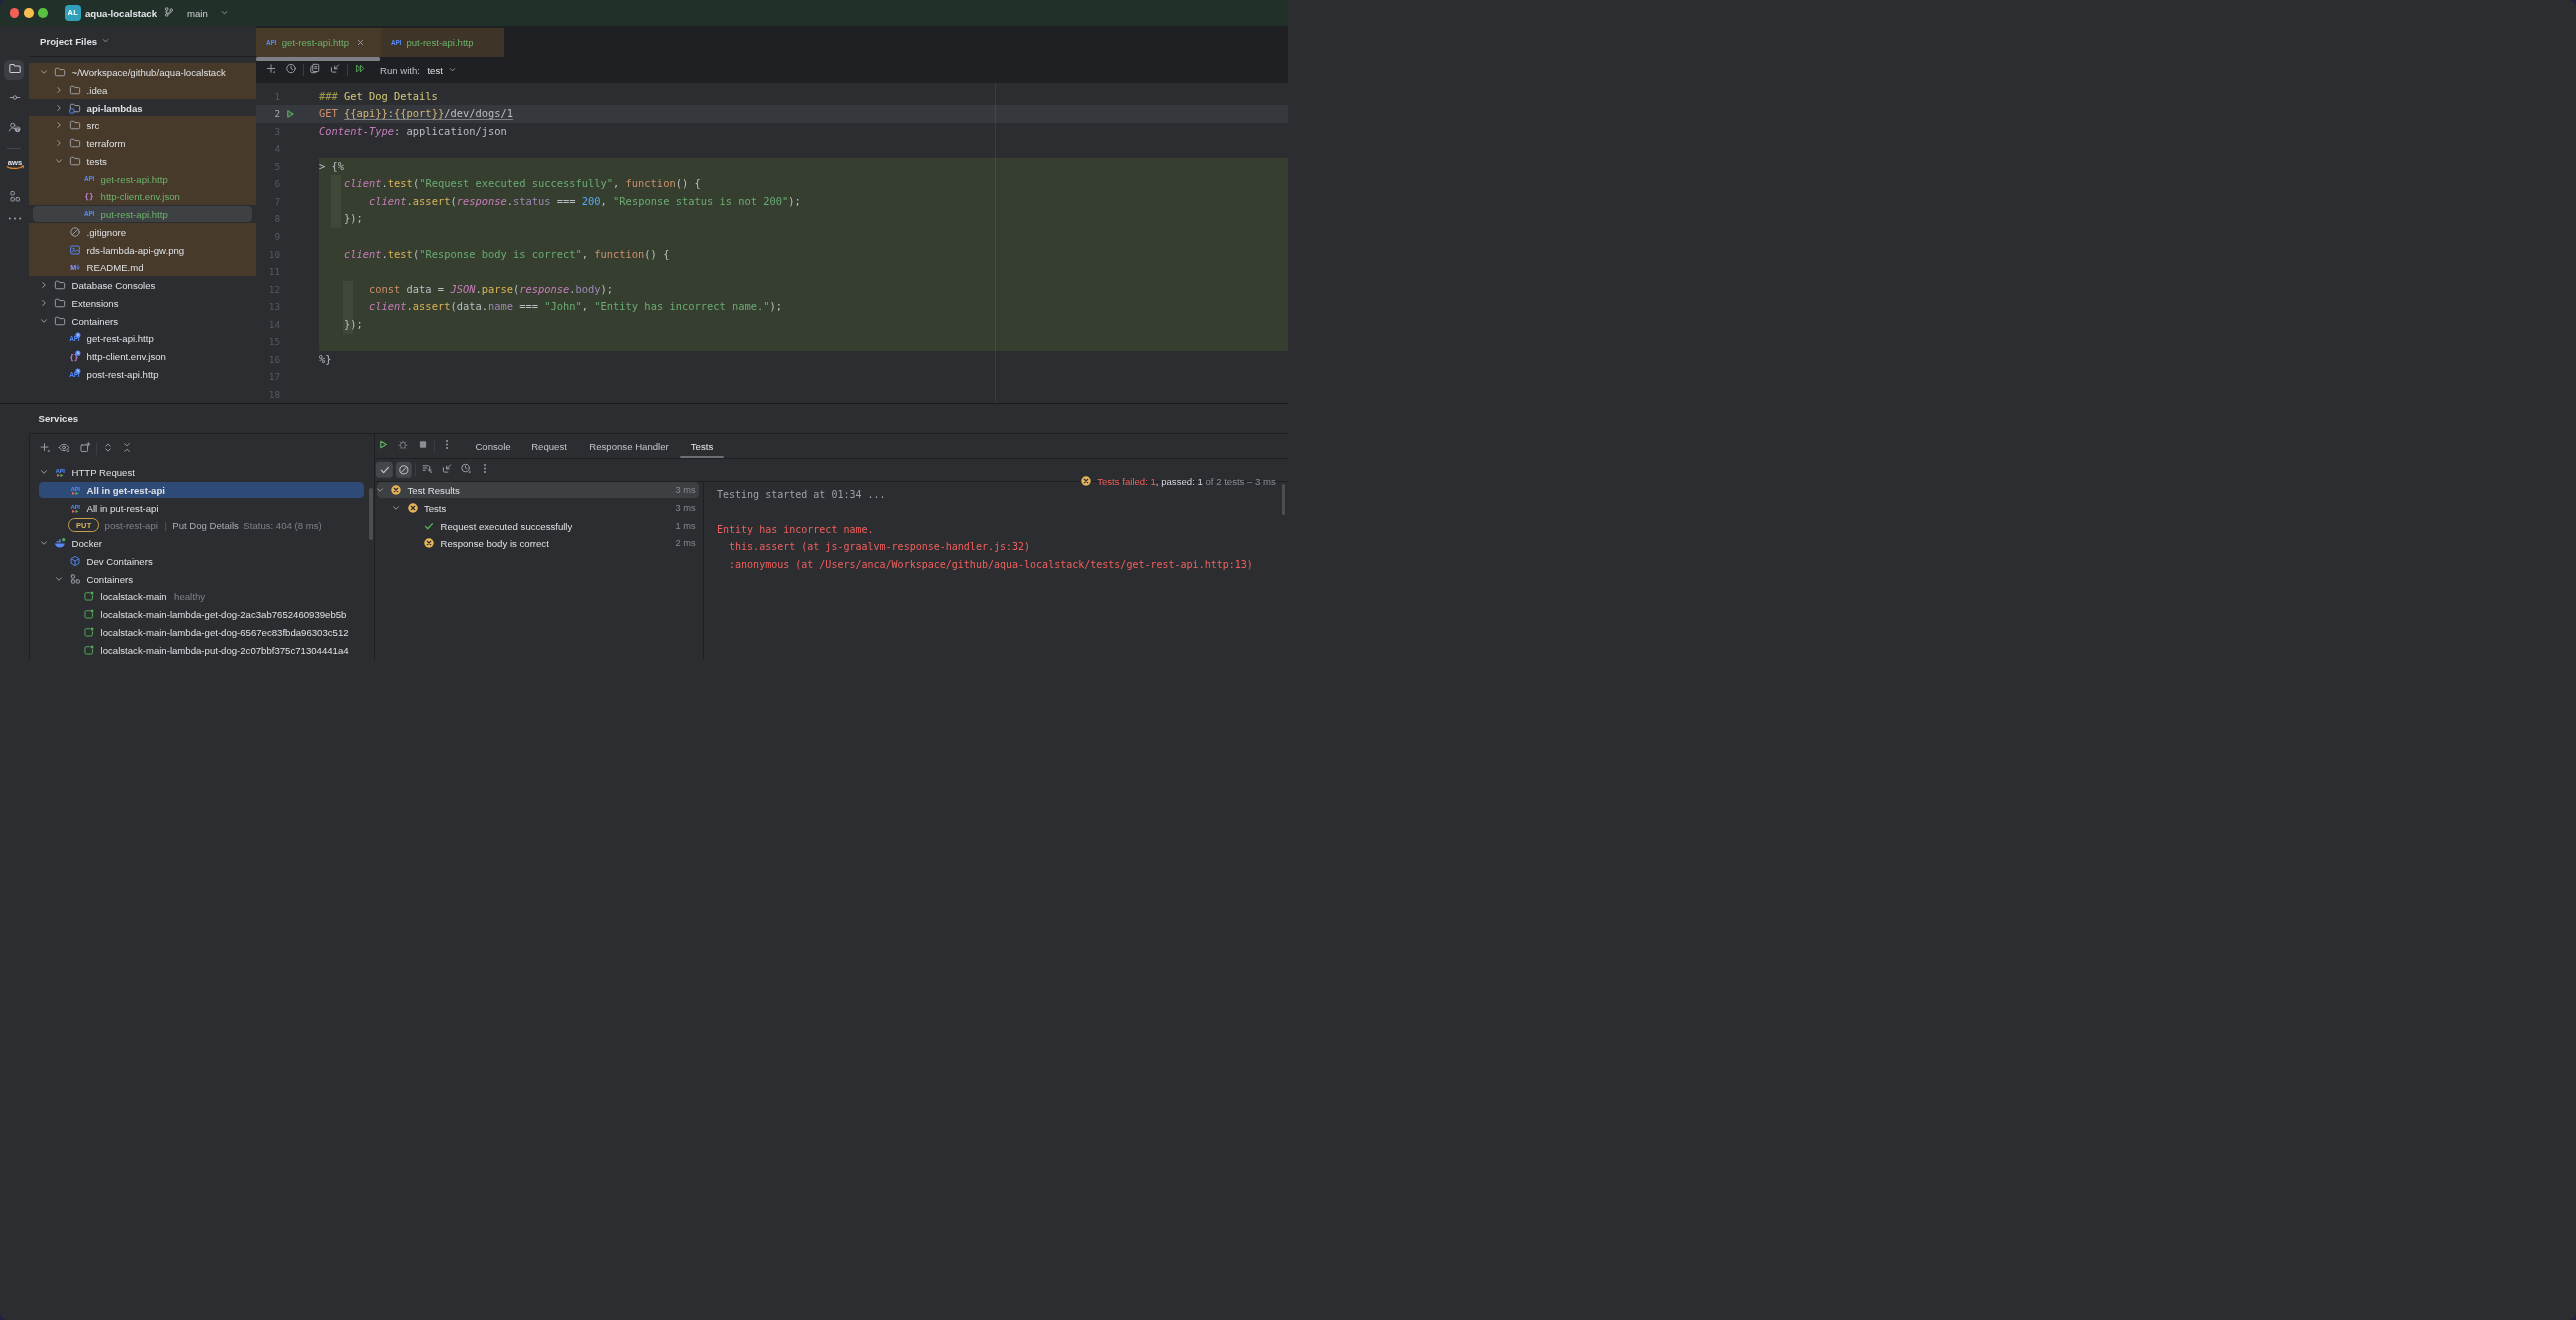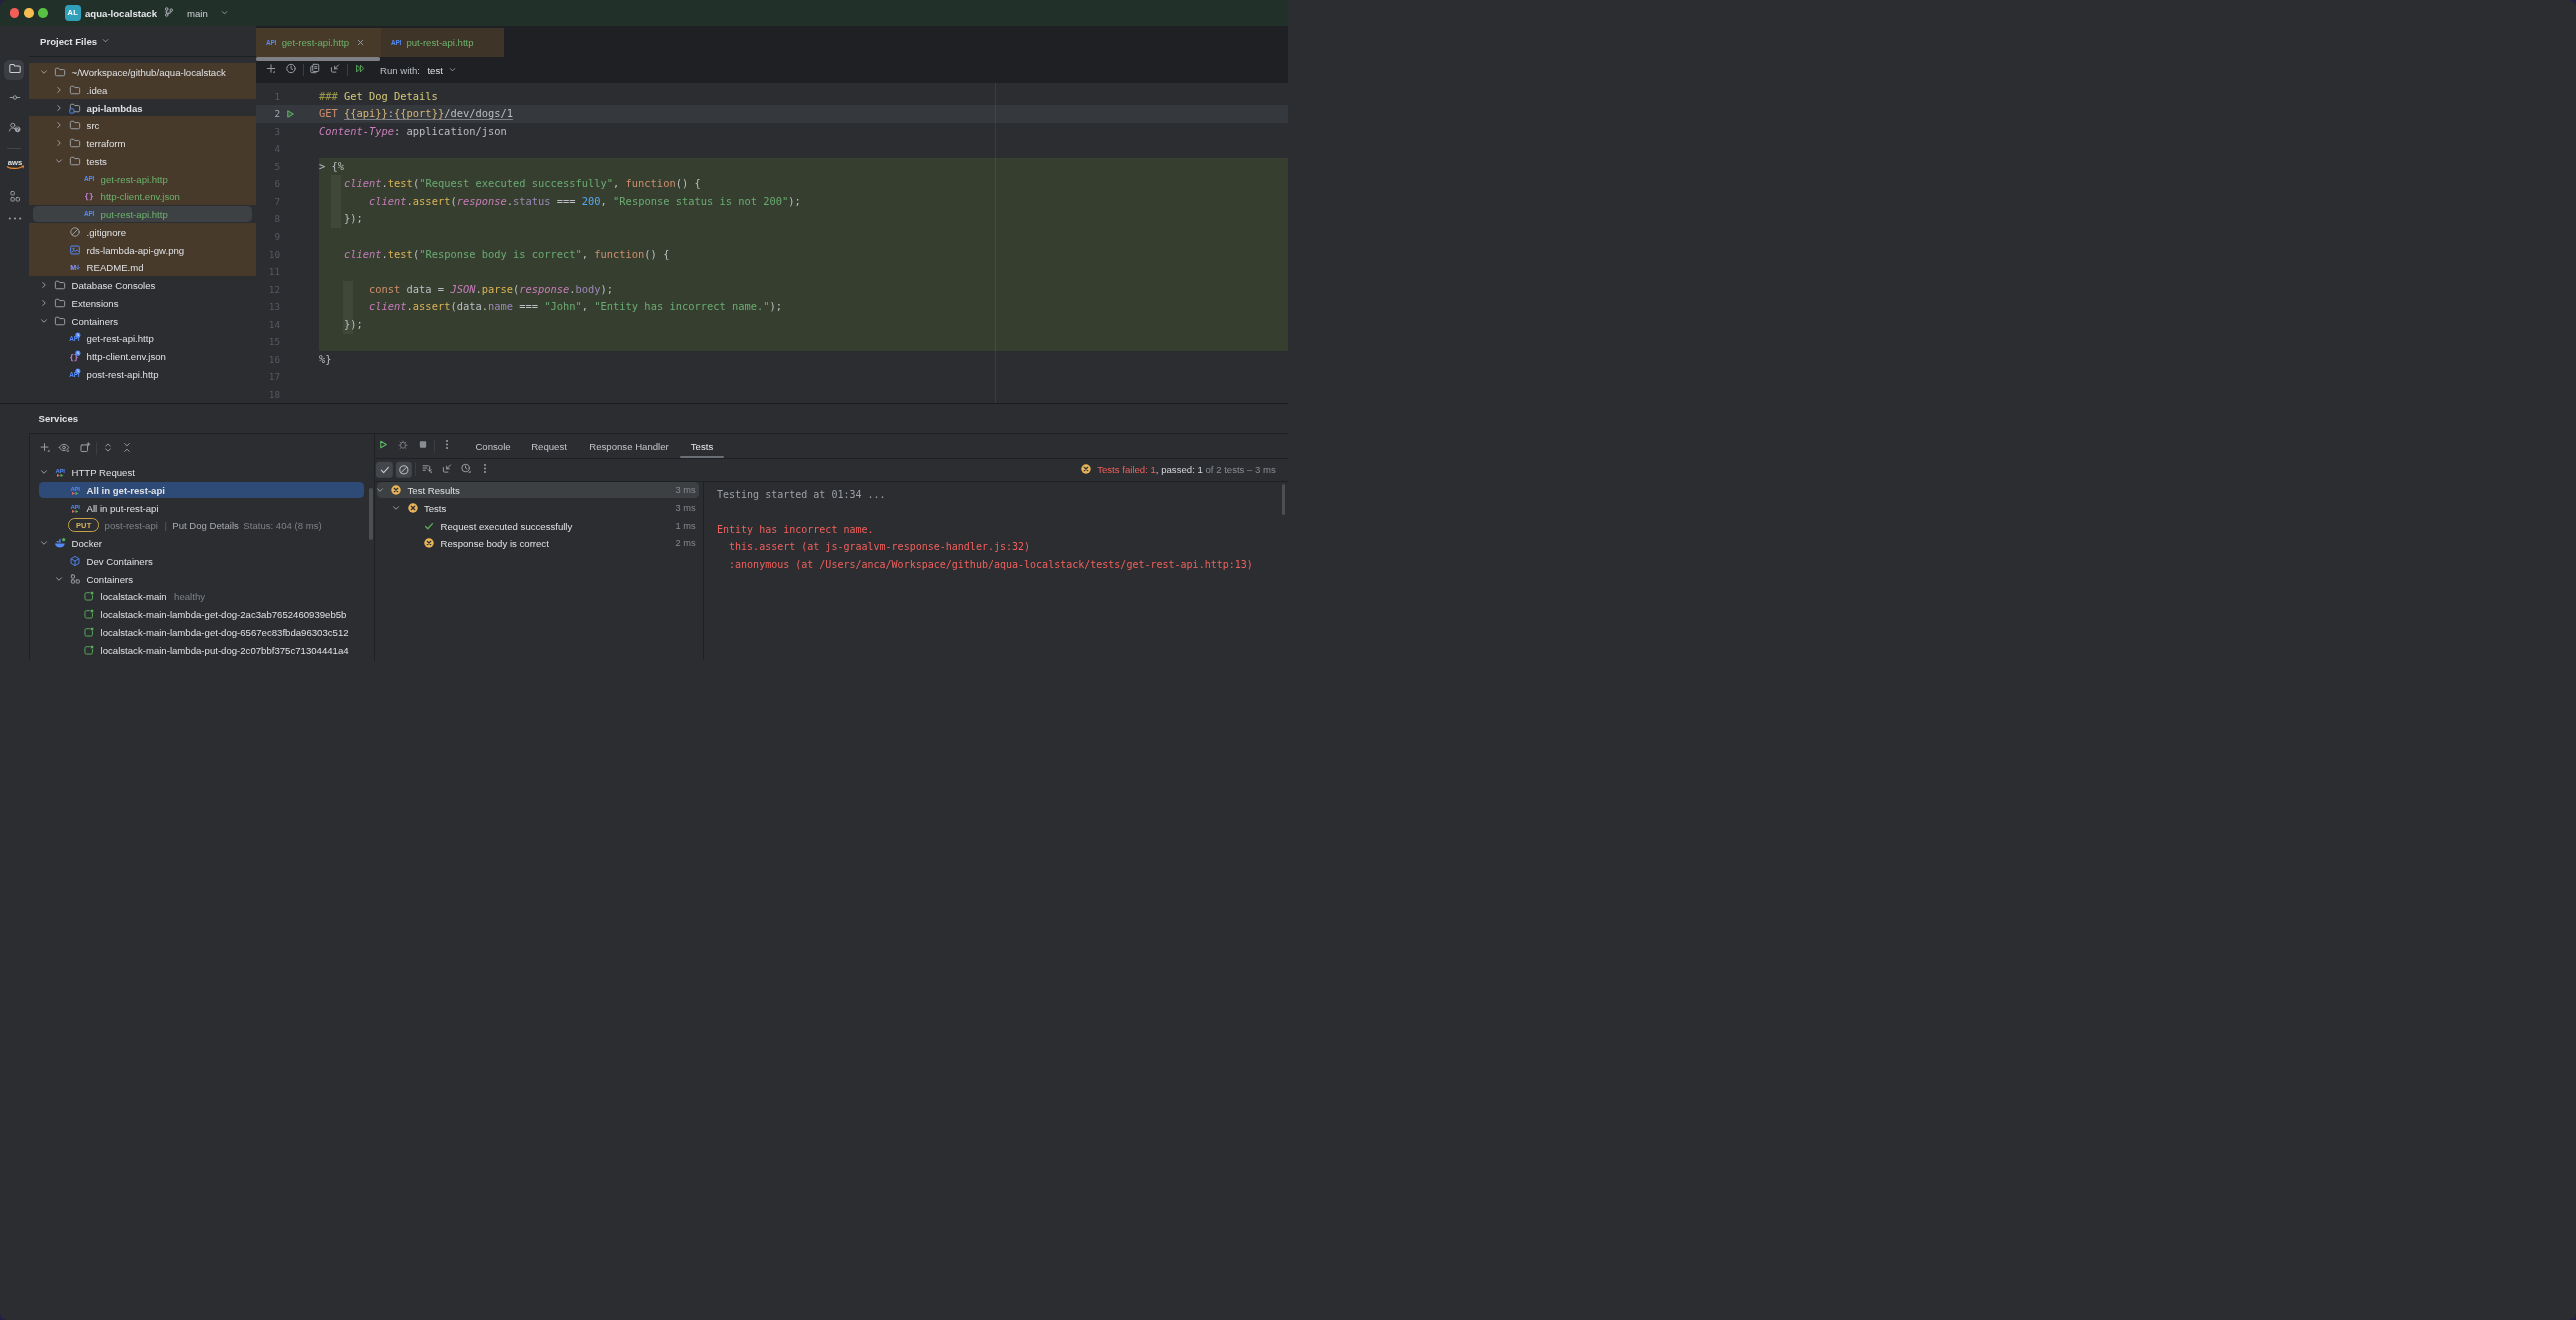--- a/index.html
+++ b/index.html
@@ -62,21 +62,21 @@
   .split-v{width:0.7px;background:#1e2023;}
   .scroll-thumb{position:absolute;background:rgba(255,255,255,0.16);border-radius:2.2px;}
   
   .tp-row1{left:374px;top:434px;width:914px;height:24.4px;border-bottom:0.7px solid #1e2023;}
   .tp-tab{position:absolute;top:0;height:24.4px;display:flex;align-items:center;transform:translateX(-50%);font-size:9.6px;color:#c2c5cb;}
   .tp-tab.act{color:#e8eaed;}
   .tests-underline{position:absolute;left:680px;top:456px;width:44px;height:2.2px;background:#6a6e75;border-radius:1.5px;z-index:4;}
   .tp-row2{left:374px;top:458px;width:914px;height:23px;border-bottom:0.7px solid #1e2023;}
   .tgl-btn{position:absolute;top:50%;transform:translate(-50%,-50%);width:16.3px;height:16.3px;background:#43464b;border-radius:3.7px;
     display:flex;align-items:center;justify-content:center;}
-  .status{position:absolute;left:706px;top:0;height:23px;display:flex;align-items:center;gap:5.2px;font-size:9.6px;white-space:nowrap;}
+  .status{position:absolute;left:706px;top:12px;height:23px;display:flex;align-items:center;gap:5.2px;font-size:9.6px;white-space:nowrap;}
   .st-fail{color:#f0605d;} .st-pass{color:#d5d8dd;} .st-rest{color:#898d93;}
   .tests-tree{left:374px;top:481px;width:329px;height:179px;}
   .tt-row{position:absolute;left:0;width:100%;height:18px;display:flex;align-items:center;font-size:9.6px;color:#dfe1e5;}
   .tt-row .gsel{position:absolute;left:3px;right:4.4px;top:0.7px;bottom:0.7px;border-radius:4.4px;background:#3d4043;}
   .tt-time{position:absolute;right:7.4px;color:#85898f;font-size:9.3px;}
   .console{left:717px;top:486px;width:571px;height:174px;font-family:"DejaVu Sans Mono",monospace;font-size:10px;line-height:17.4px;white-space:pre;}
   .con-gray{color:#9da1a7;} .con-red{color:#f0605d;}
 </style>
 </head>
 <body>

